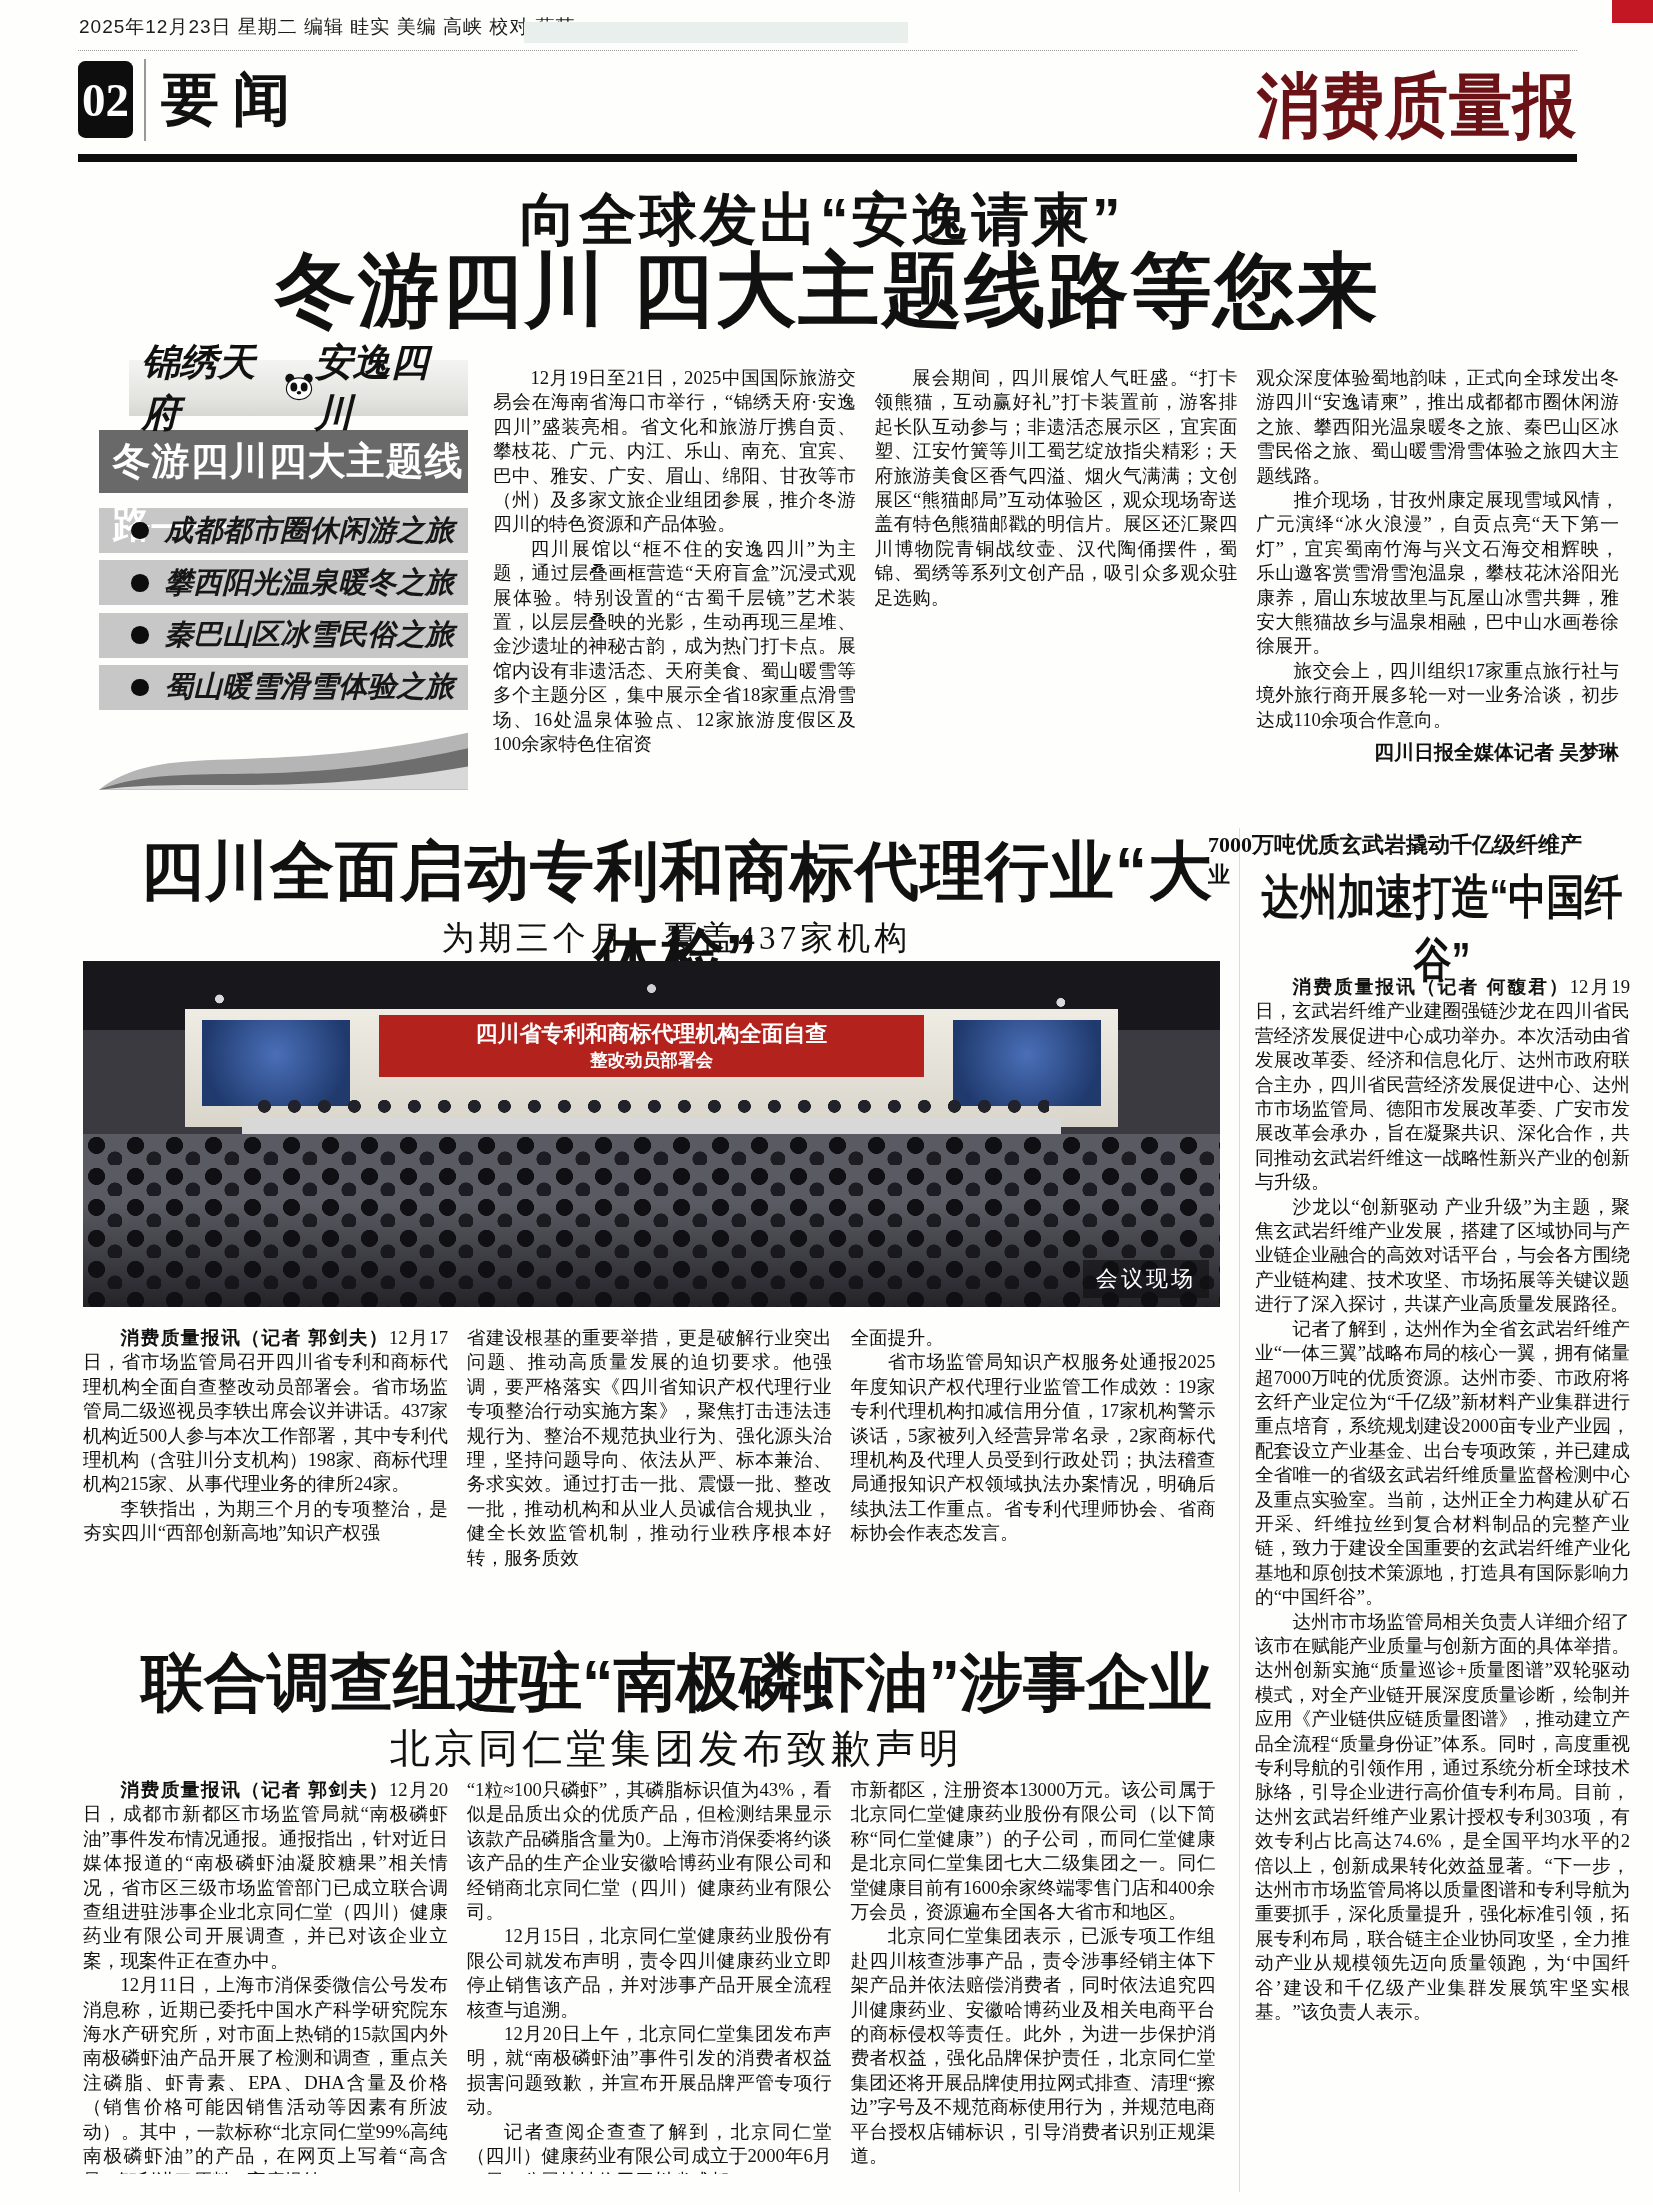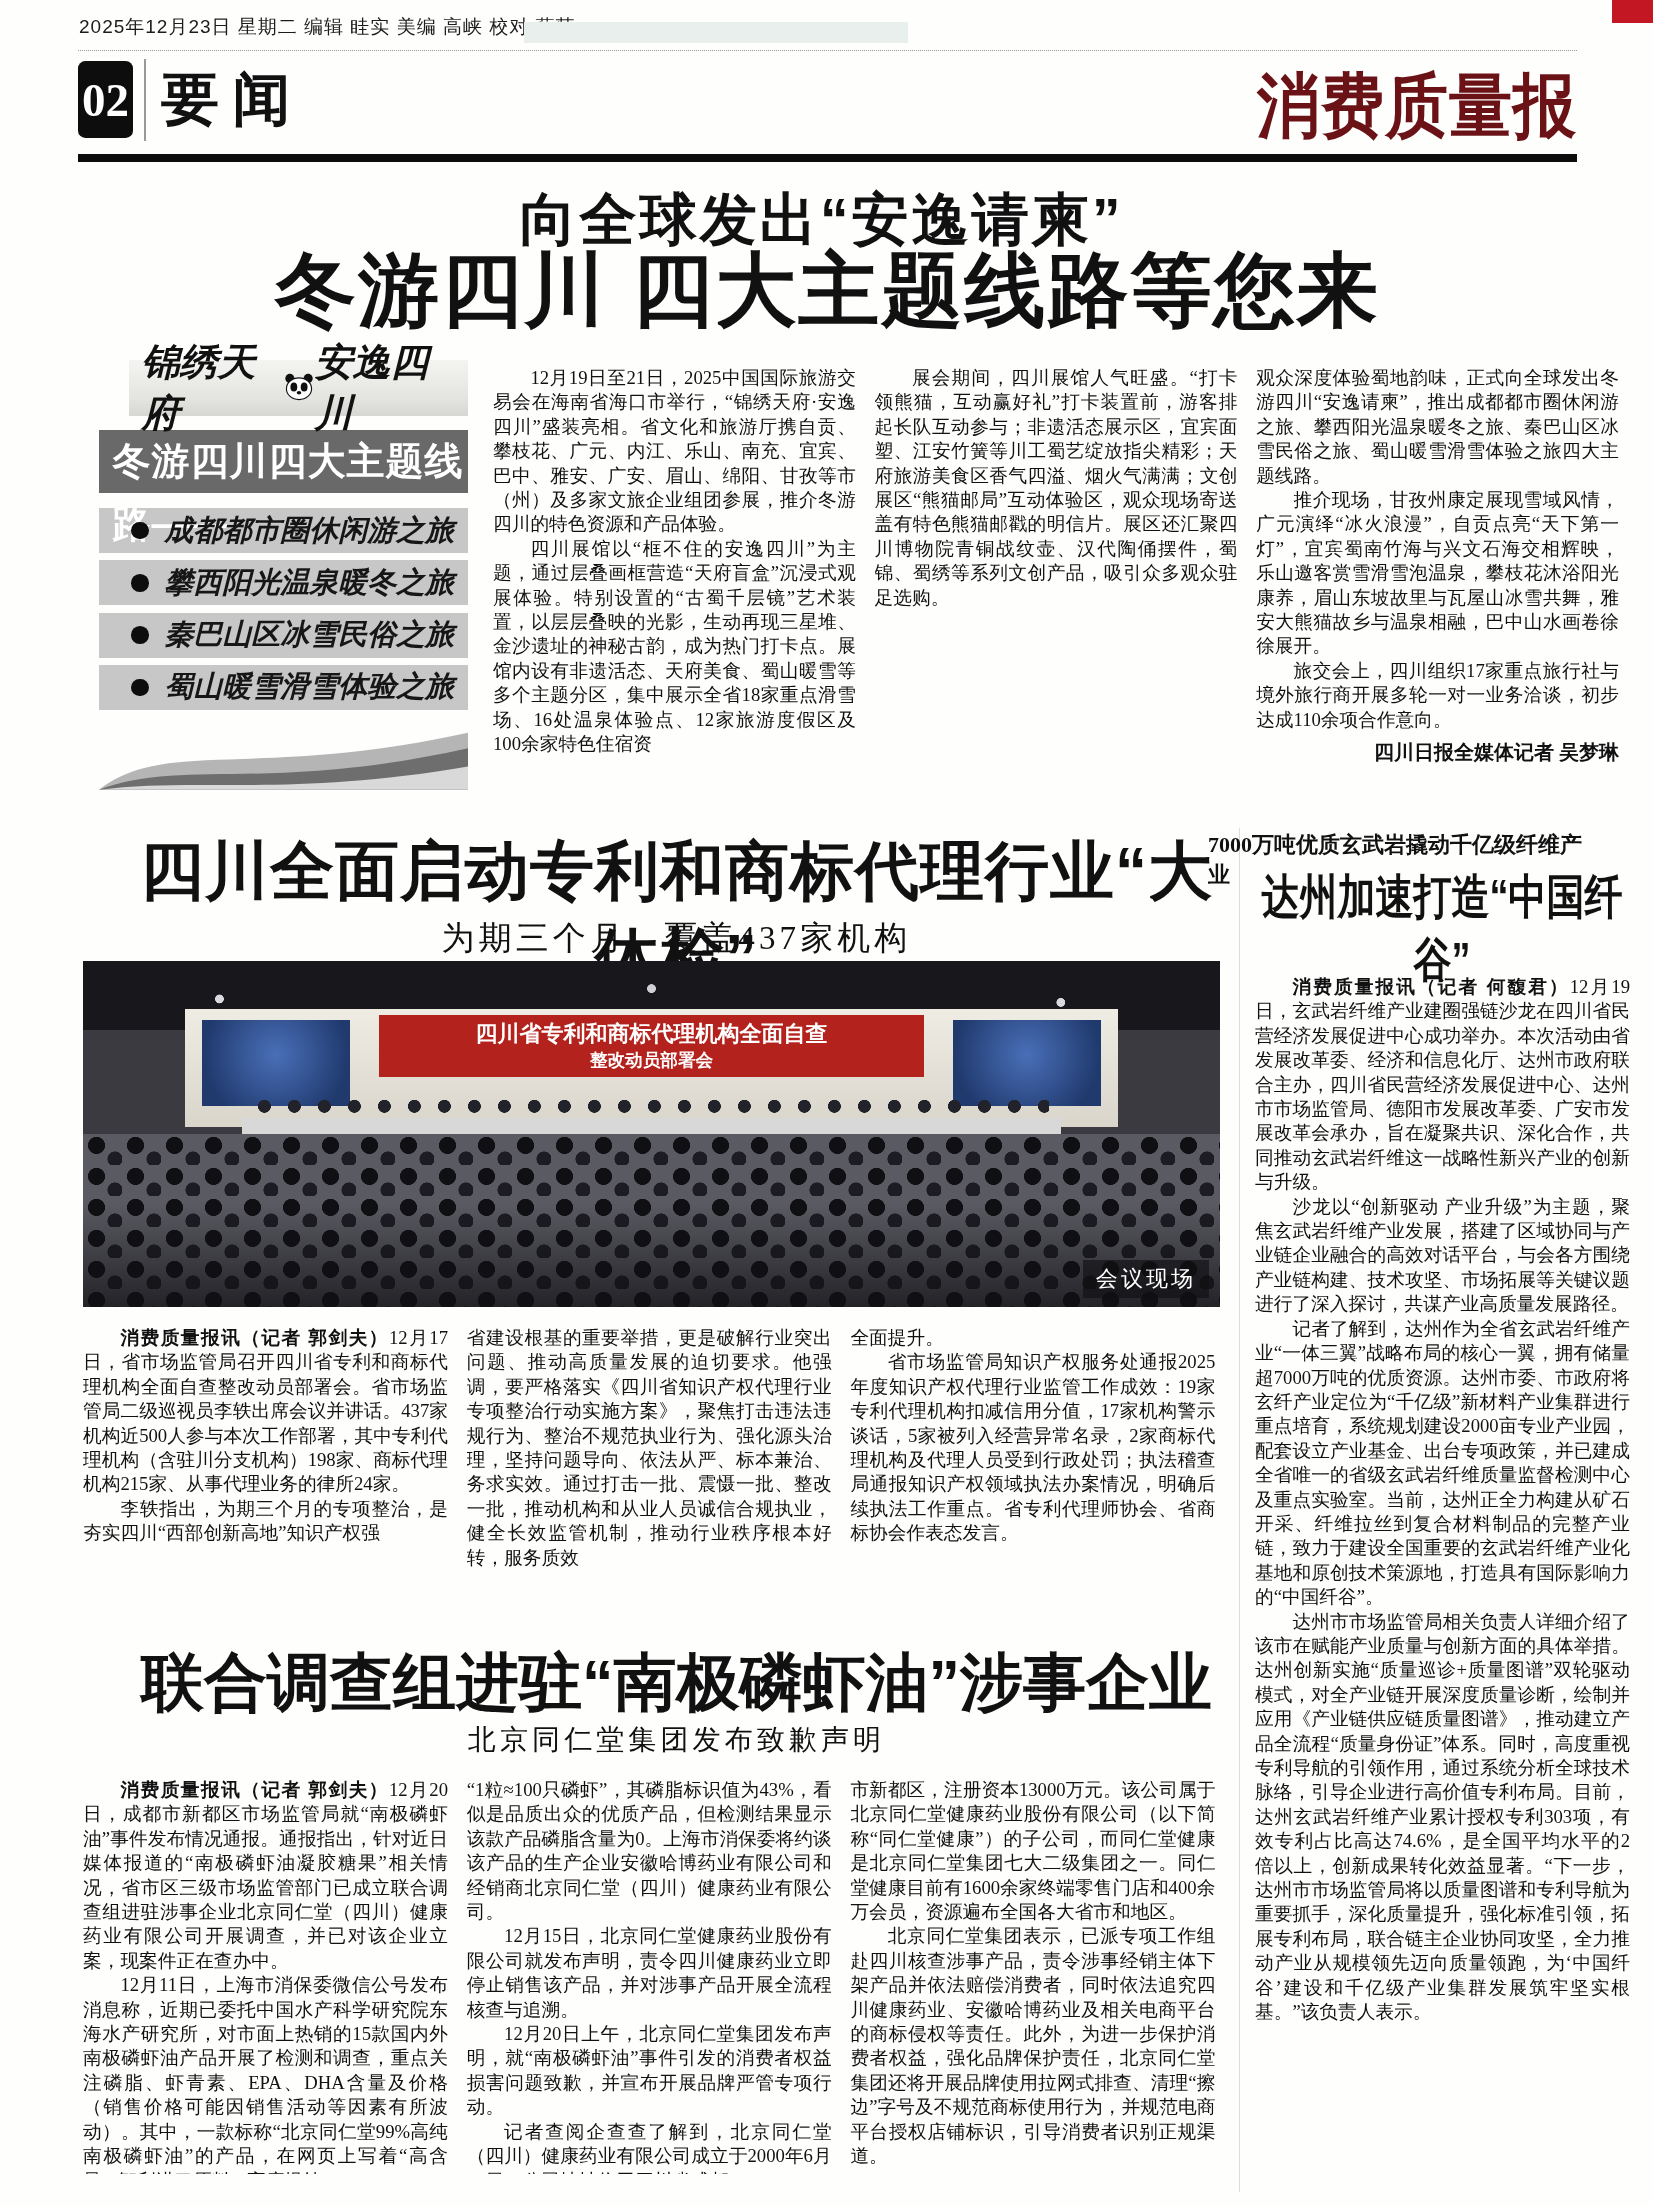--- a/index.html
+++ b/index.html
@@ -85,21 +85,21 @@
              font-family:Liberation Serif, serif;}
   .a3-head{left:1251px;top:865px;width:382px;text-align:center;font-size:38px;font-weight:900;
            font-family:"Liberation Sans",sans-serif;transform:scaleY(1.25);transform-origin:top;}
   .a3-body{left:1255px;top:975px;width:375px;height:1216px;overflow:hidden;}
   .a3-body p{margin:0;font-size:18.7px;line-height:24.4px;text-align:justify;text-justify:inter-character;}
   .a3-body p.ind{text-indent:2em;}
 
   
   .a4-head{left:119px;top:1640px;width:1115px;text-align:center;font-size:63px;font-weight:900;
            font-family:"Liberation Sans",sans-serif;}
-  .a4-sub{left:119px;top:1721px;width:1115px;text-align:center;font-size:28px;letter-spacing:4.1px;font-weight:500;}
+  .a4-sub{left:119px;top:1721px;width:1115px;text-align:center;font-size:40px;letter-spacing:4.1px;font-weight:500;}
   .a4-cols{left:83px;top:1778px;width:1137px;height:396px;}
 </style>
 </head>
 <body>
 
 <div class="page">
 
   <div class="abs dateline">2025年12月23日 星期二  编辑 眭实 美编 高峡 校对 薛萍</div>
   <div class="abs date-strip"></div>
   <div class="abs corner-mark"></div>

